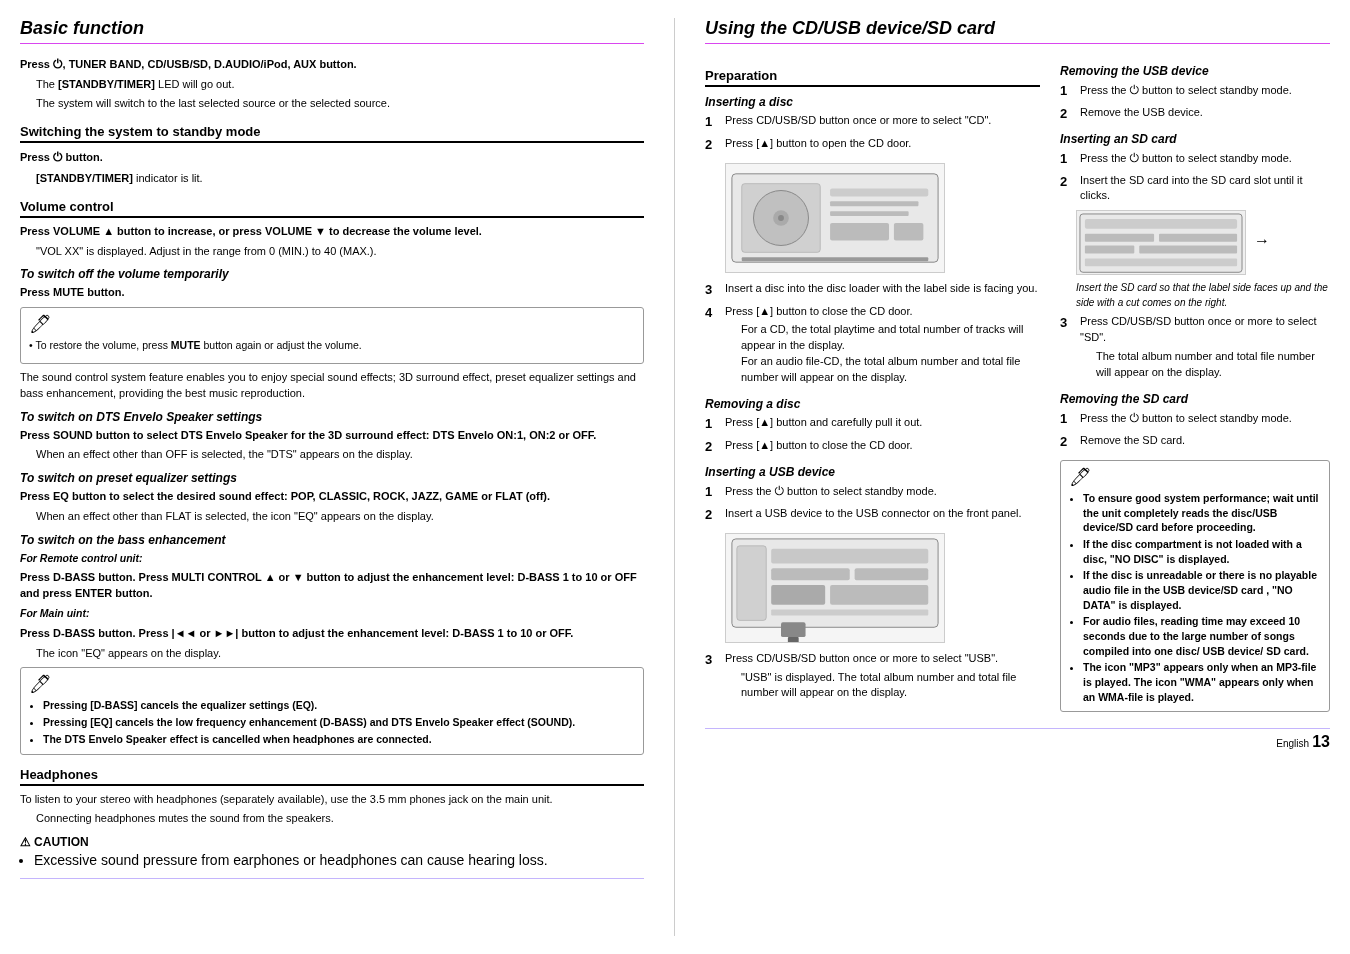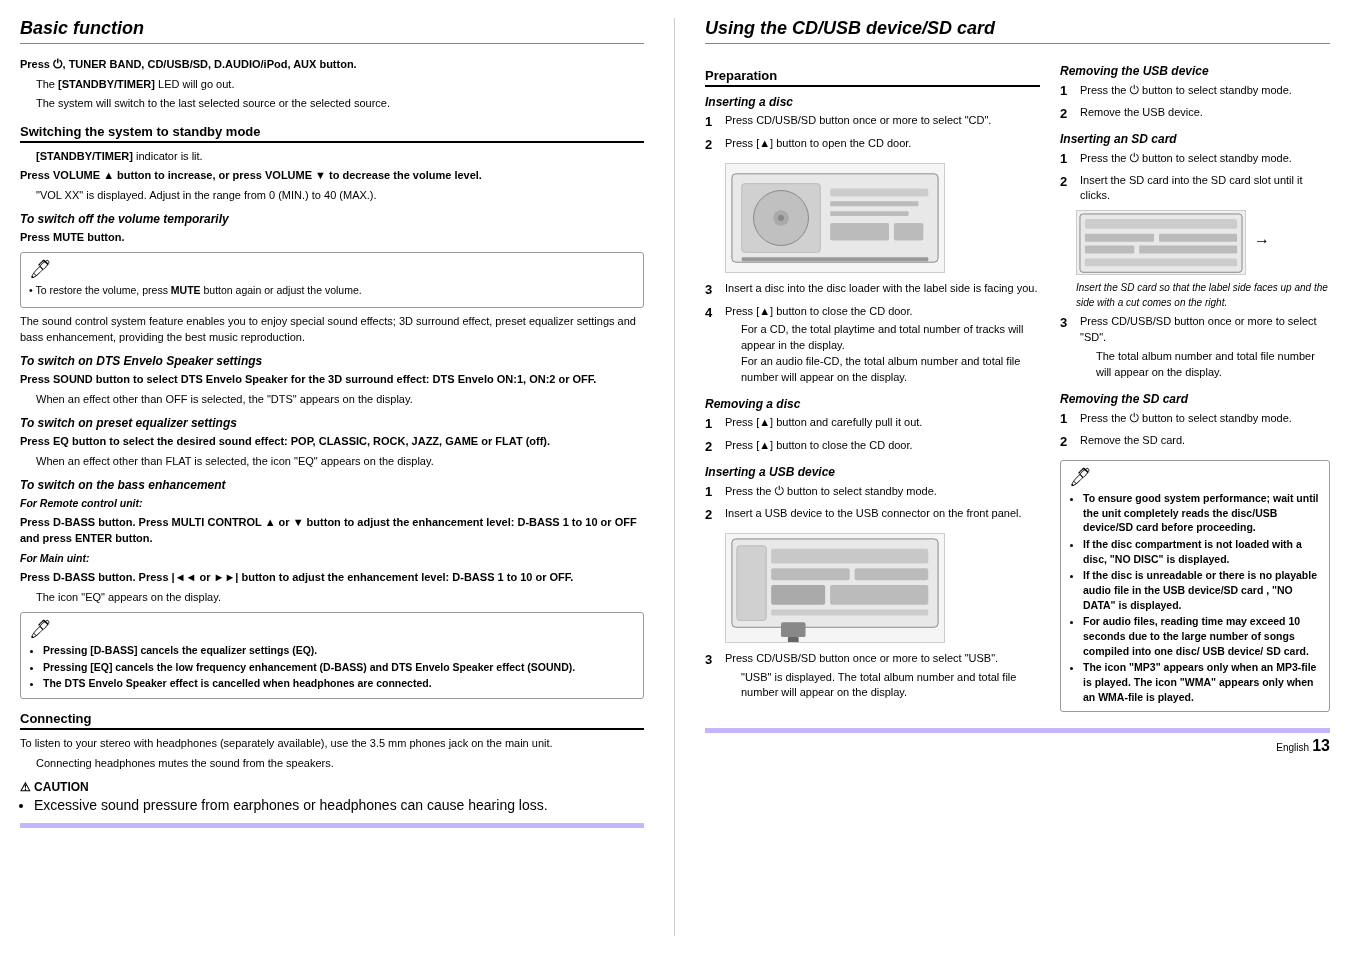--- a/index.html
+++ b/index.html
@@ -109,21 +109,21 @@
     .caution-list {
       list-style: disc;
       padding-left: 14px;
       font-size: 14px;
     }
     .page-footer {
       display: flex;
       justify-content: space-between;
       align-items: flex-end;
       margin-top: 10px;
-      border-top: 5px solid #c4b5fd;
+      border-top: 1px solid #c4b5fd;
       padding-top: 4px;
     }
     .device-image {
       width: 200px;
       height: 100px;
       border: 1px solid #ccc;
       margin: 8px 0;
       background: #f5f5f5;
       display: flex;
       align-items: center;
@@ -142,22 +142,24 @@
 <div class="page-container">
 
   <div class="left-page">
     <div class="page-title">Basic function</div>
 
     <p><strong>Press <span style="font-size:12px;">⏻</span>, TUNER BAND, CD/USB/SD, D.AUDIO/iPod, AUX button.</strong></p>
     <div class="indent">The <strong>[STANDBY/TIMER]</strong> LED will go out.</div>
     <div class="indent">The system will switch to the last selected source or the selected source.</div>
 
     <div class="section-title">Switching the system to standby mode</div>
+    <p><strong>Press <span style="font-size:12px;">⏻</span> button.</strong></p>
     <div class="indent"><strong>[STANDBY/TIMER]</strong> indicator is lit.</div>
 
+    <div class="section-title">Volume control</div>
     <p><strong>Press VOLUME ▲ button to increase, or press VOLUME ▼ to decrease the volume level.</strong></p>
     <div class="indent">"VOL XX" is displayed. Adjust in the range from 0 (MIN.) to 40 (MAX.).</div>
 
     <div class="sub-section-title">To switch off the volume temporarily</div>
     <p><strong>Press MUTE button.</strong></p>
 
     <div class="note-box">
       <div class="note-icon">🖊</div>
       <p>• To restore the volume, press <strong>MUTE</strong> button again or adjust the volume.</p>
     </div>
@@ -181,21 +183,21 @@
 
     <div class="note-box">
       <div class="note-icon">🖊</div>
       <ul class="note-list">
         <li>Pressing [D-BASS] cancels the equalizer settings (EQ).</li>
         <li>Pressing [EQ] cancels the low frequency enhancement (D-BASS) and DTS Envelo Speaker effect (SOUND).</li>
         <li>The DTS Envelo Speaker effect is cancelled when headphones are connected.</li>
       </ul>
     </div>
 
-    <div class="section-title">Connecting</div>
+    <div class="section-title">Headphones</div>
     <p>To listen to your stereo with headphones (separately available), use the 3.5 mm phones jack on the main unit.</p>
     <div class="indent">Connecting headphones mutes the sound from the speakers.</div>
 
     <div class="caution-box">
       <div class="caution-title">⚠ CAUTION</div>
       <ul class="caution-list">
         <li>Excessive sound pressure from earphones or headphones can cause hearing loss.</li>
       </ul>
     </div>
 

